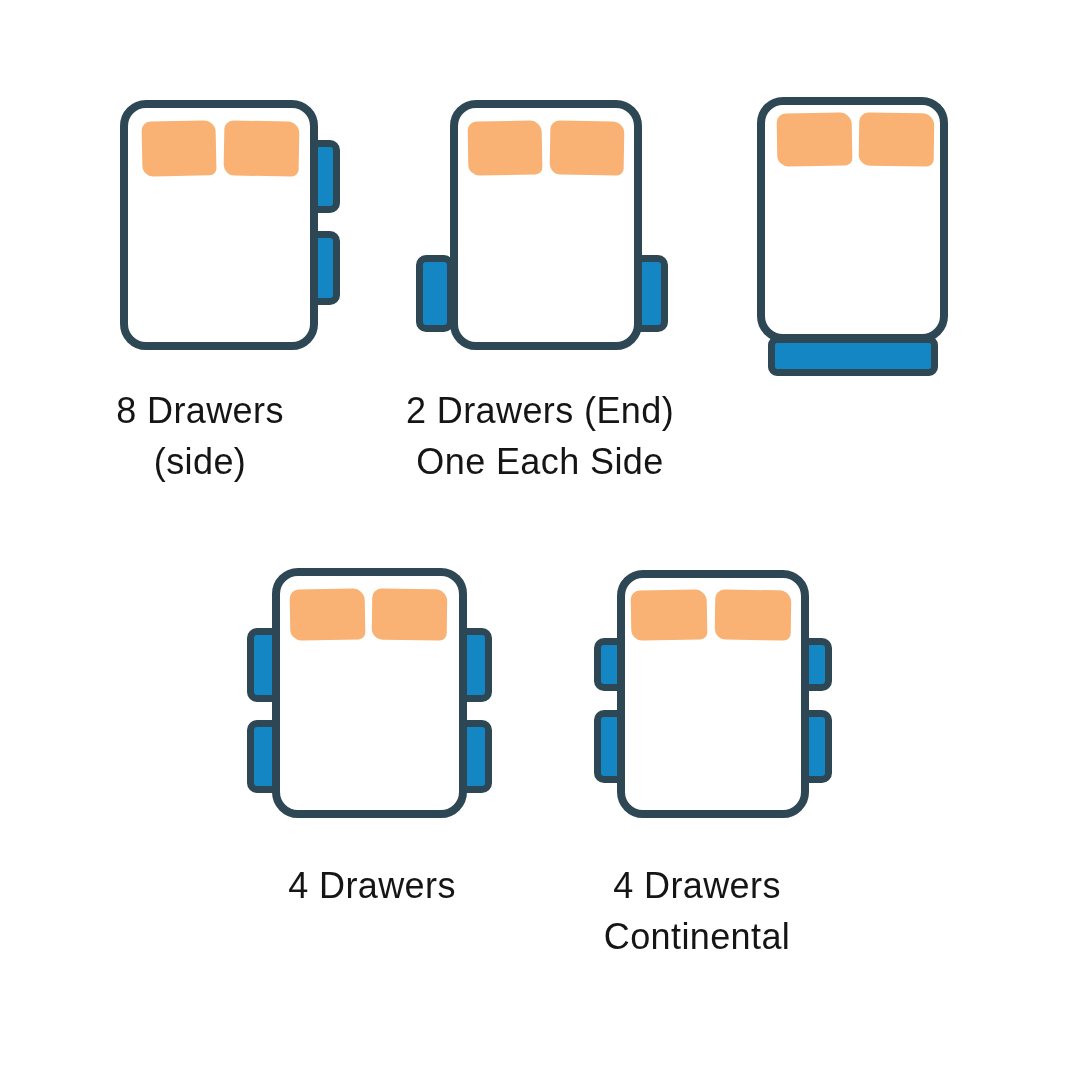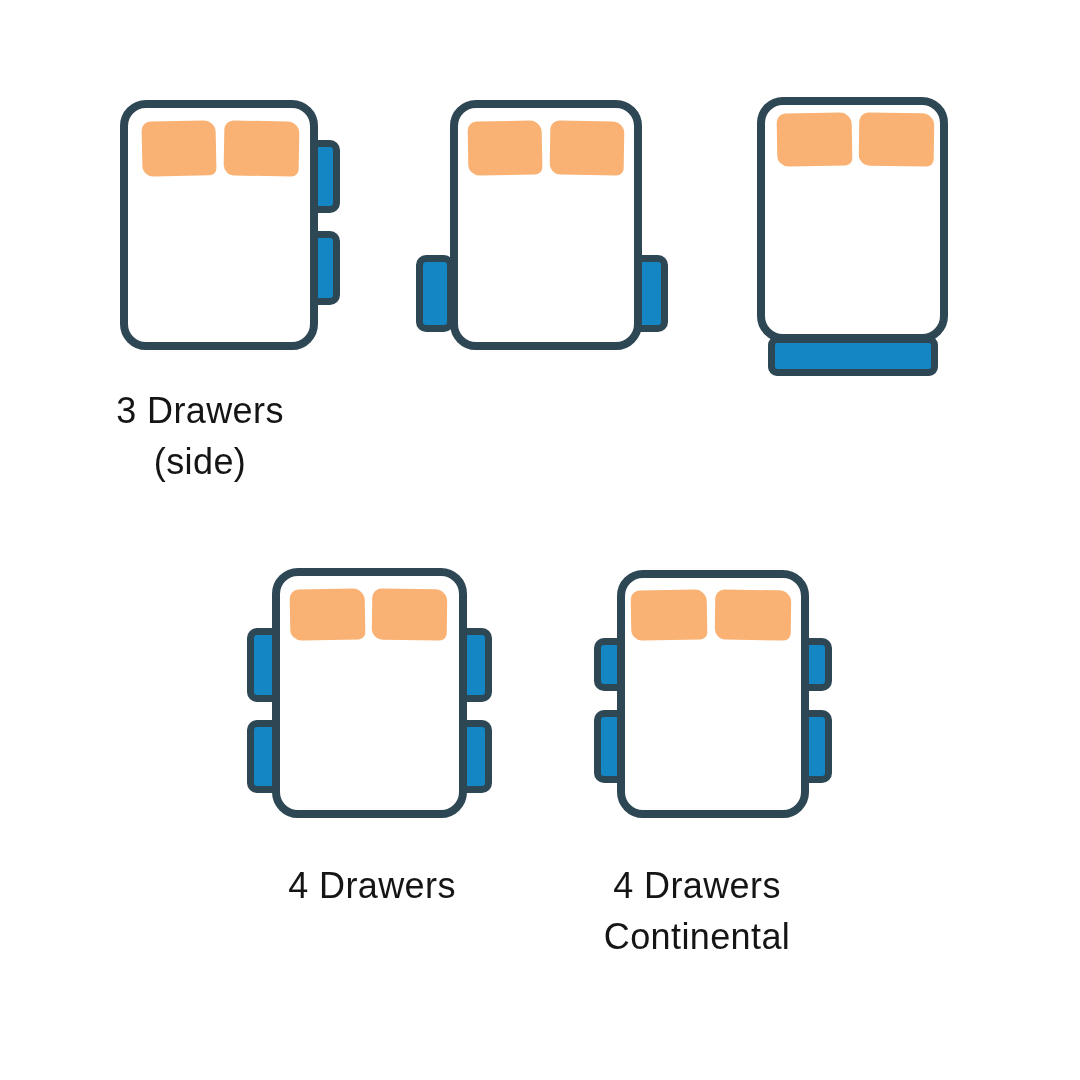--- a/index.html
+++ b/index.html
@@ -101,31 +101,33 @@
 
 <div class="canvas">
 
   <div class="figure">
     <div class="drawer f1-d1"></div>
     <div class="drawer f1-d2"></div>
     <div class="bed f1-bed">
       <div class="pillow f1-p1"></div>
       <div class="pillow f1-p2"></div>
     </div>
-    <div class="label label1">3 Drawers
+    <div class="label label1">8 Drawers
 (side)</div>
   </div>
 
   <div class="figure">
     <div class="drawer f2-dL"></div>
     <div class="drawer f2-dR"></div>
     <div class="bed f2-bed">
       <div class="pillow f2-p1"></div>
       <div class="pillow f2-p2"></div>
     </div>
+    <div class="label label2">2 Drawers (End)
+One Each Side</div>
   </div>
 
   <div class="figure">
     <div class="bed f3-bed">
       <div class="pillow f3-p1"></div>
       <div class="pillow f3-p2"></div>
     </div>
     <div class="drawer end f3-d"></div>
   </div>
 

